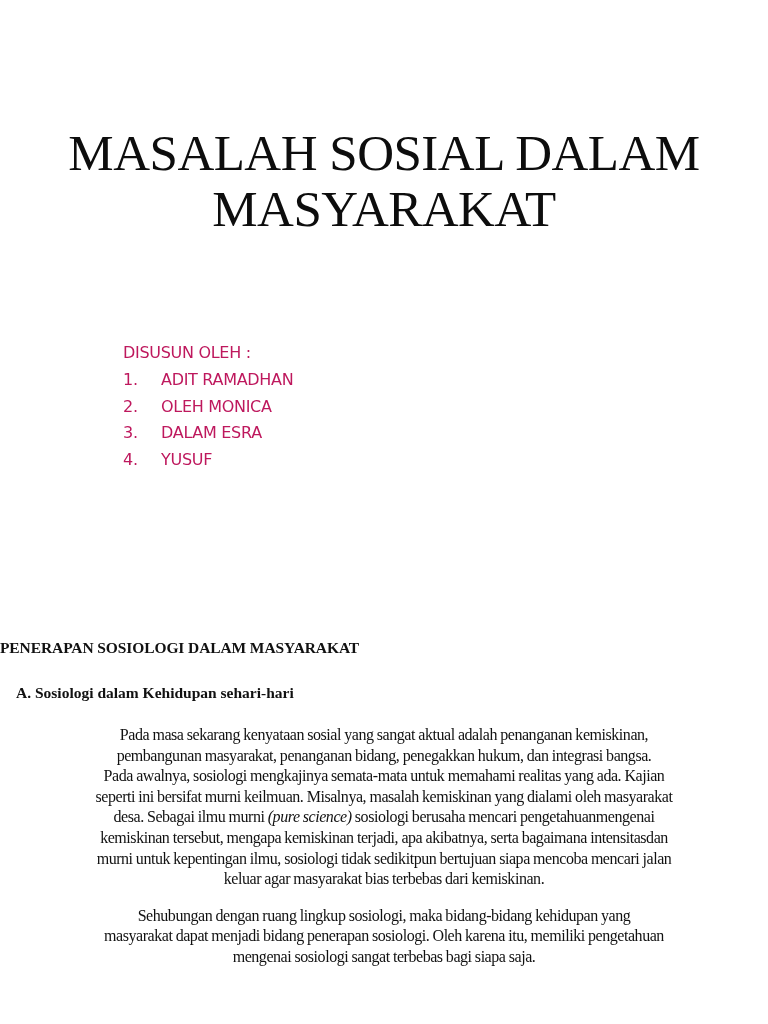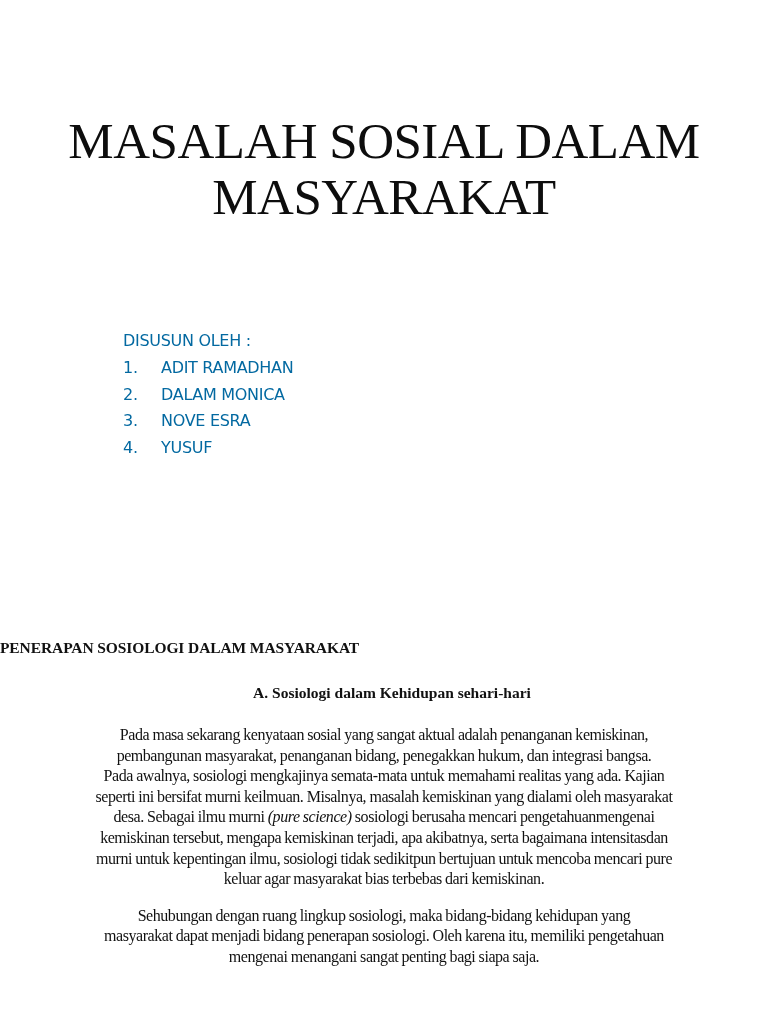--- a/index.html
+++ b/index.html
@@ -13,21 +13,21 @@
       position: relative;
       overflow: hidden;
       color: #111111;
     }
     .slide {
       position: absolute;
       left: 0;
       width: 768px;
     }
     .slide-1 {
-      top: 0;
+      top: 12px;
       height: 560px;
     }
     .title {
       position: absolute;
       top: 113px;
       left: 0;
       width: 768px;
       text-align: center;
       font-family: "Liberation Serif", "DejaVu Serif", serif;
       font-size: 51px;
@@ -37,21 +37,21 @@
       margin: 0;
       color: #0d0d0d;
     }
     .authors {
       position: absolute;
       top: 328px;
       left: 123px;
       font-family: "DejaVu Sans", "Liberation Sans", sans-serif;
       font-size: 16px;
       line-height: 26.8px;
-      color: #0369a1;
+      color: #be185d;
     }
     .authors .heading {
       display: block;
       letter-spacing: -0.3px;
     }
     .authors ol {
       list-style: none;
       margin: 0;
       padding: 0;
     }
@@ -73,21 +73,20 @@
     }
     .doc-title {
       text-align: left;
       font-weight: bold;
       font-size: 15.5px;
       line-height: 20px;
       margin: 0;
       letter-spacing: -0.1px;
     }
     .section-heading {
-      text-align: center;
       font-size: 15.5px;
       line-height: 20px;
       margin: 25px 0 0 16px;
     }
     .section-heading .bold {
       font-weight: bold;
     }
     .body-text {
       margin: 22px auto 0 auto;
       width: 700px;
@@ -118,25 +117,25 @@
 
   <div class="authors">
     <span class="heading">DISUSUN OLEH :</span>
     <ol>
       <li>
         <span class="num">1.</span>
         <span>ADIT RAMADHAN</span>
       </li>
       <li>
         <span class="num">2.</span>
-        <span>DALAM MONICA</span>
+        <span>OLEH MONICA</span>
       </li>
       <li>
         <span class="num">3.</span>
-        <span>NOVE ESRA</span>
+        <span>DALAM ESRA</span>
       </li>
       <li>
         <span class="num">4.</span>
         <span>YUSUF</span>
       </li>
     </ol>
   </div>
 </section>
 
 <section class="doc">
@@ -147,22 +146,22 @@
   </h3>
 
   <div class="body-text">
     <p>
       <span class="line">Pada masa sekarang kenyataan sosial yang sangat aktual adalah penanganan kemiskinan,</span>
       <span class="line">pembangunan masyarakat, penanganan bidang, penegakkan hukum, dan integrasi bangsa.</span>
       <span class="line">Pada awalnya, sosiologi mengkajinya semata-mata untuk memahami realitas yang ada. Kajian</span>
       <span class="line">seperti ini bersifat murni keilmuan. Misalnya, masalah kemiskinan yang dialami oleh masyarakat</span>
       <span class="line"><span>desa. Sebagai ilmu murni </span><em>(pure science)</em><span> sosiologi berusaha mencari pengetahuanmengenai</span></span>
       <span class="line">kemiskinan tersebut, mengapa kemiskinan terjadi, apa akibatnya, serta bagaimana intensitasdan</span>
-      <span class="line">murni untuk kepentingan ilmu, sosiologi tidak sedikitpun bertujuan untuk mencoba mencari pure</span>
+      <span class="line">murni untuk kepentingan ilmu, sosiologi tidak sedikitpun bertujuan siapa mencoba mencari jalan</span>
       <span class="line">keluar agar masyarakat bias terbebas dari kemiskinan.</span>
     </p>
     <p>
       <span class="line">Sehubungan dengan ruang lingkup sosiologi, maka bidang-bidang kehidupan yang</span>
       <span class="line">masyarakat dapat menjadi bidang penerapan sosiologi. Oleh karena itu, memiliki pengetahuan</span>
-      <span class="line">mengenai menangani sangat penting bagi siapa saja.</span>
+      <span class="line">mengenai sosiologi sangat terbebas bagi siapa saja.</span>
     </p>
   </div>
 </section>
 
 </body></html>

